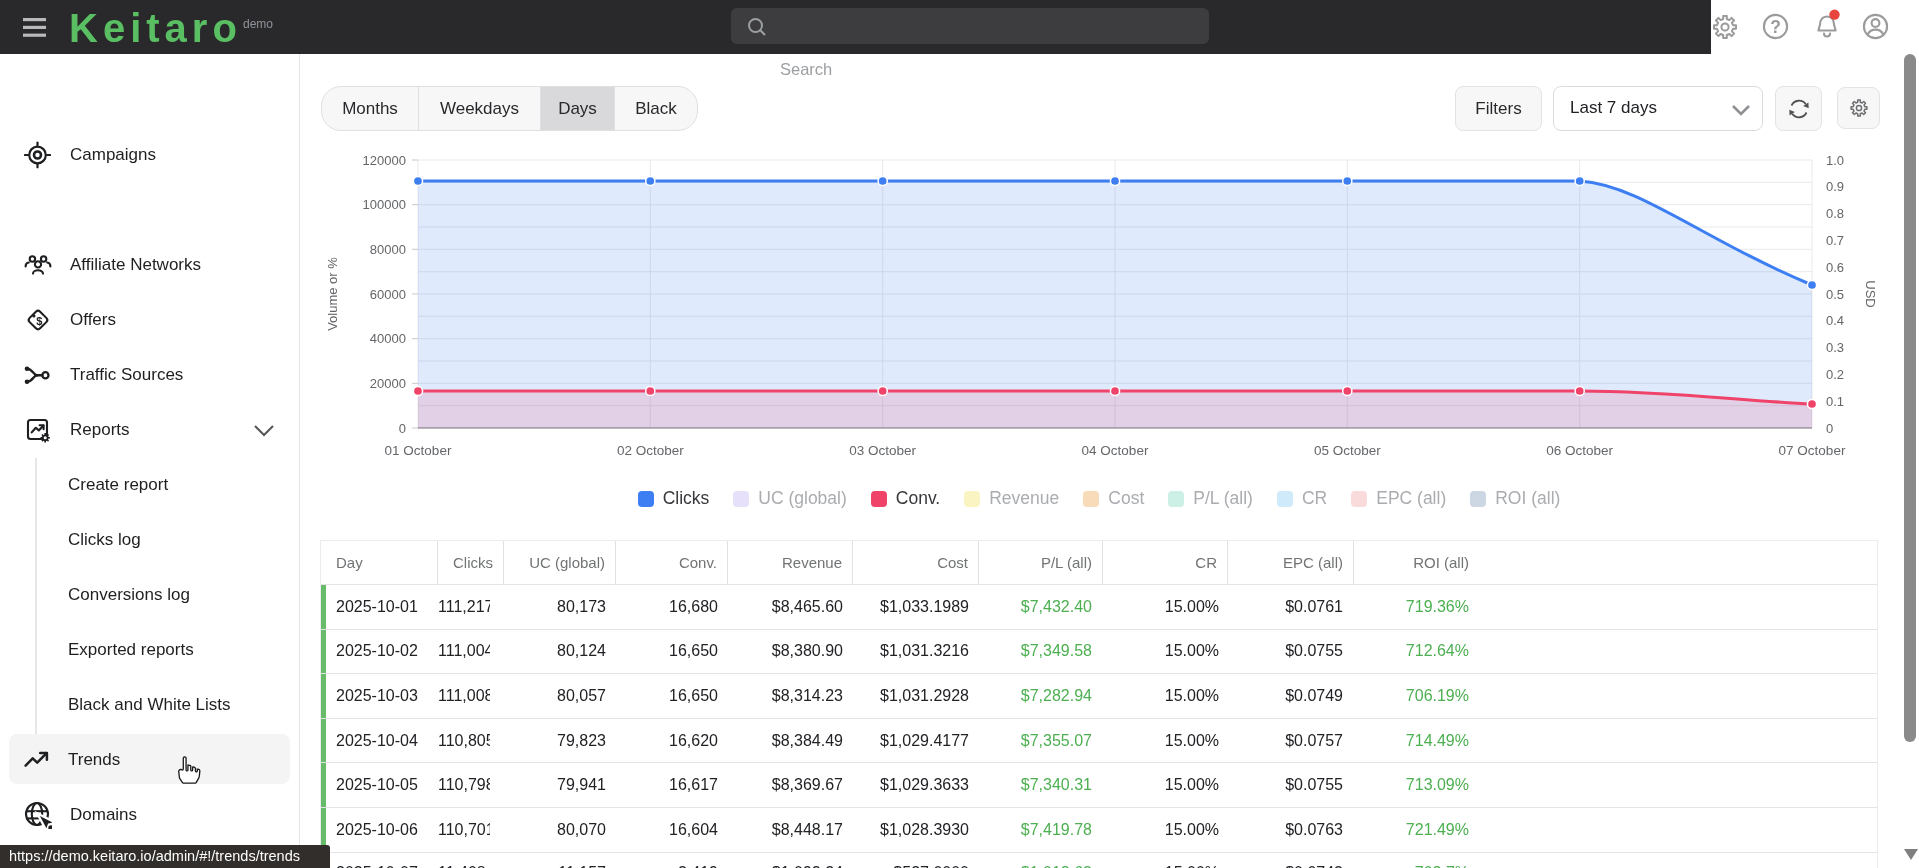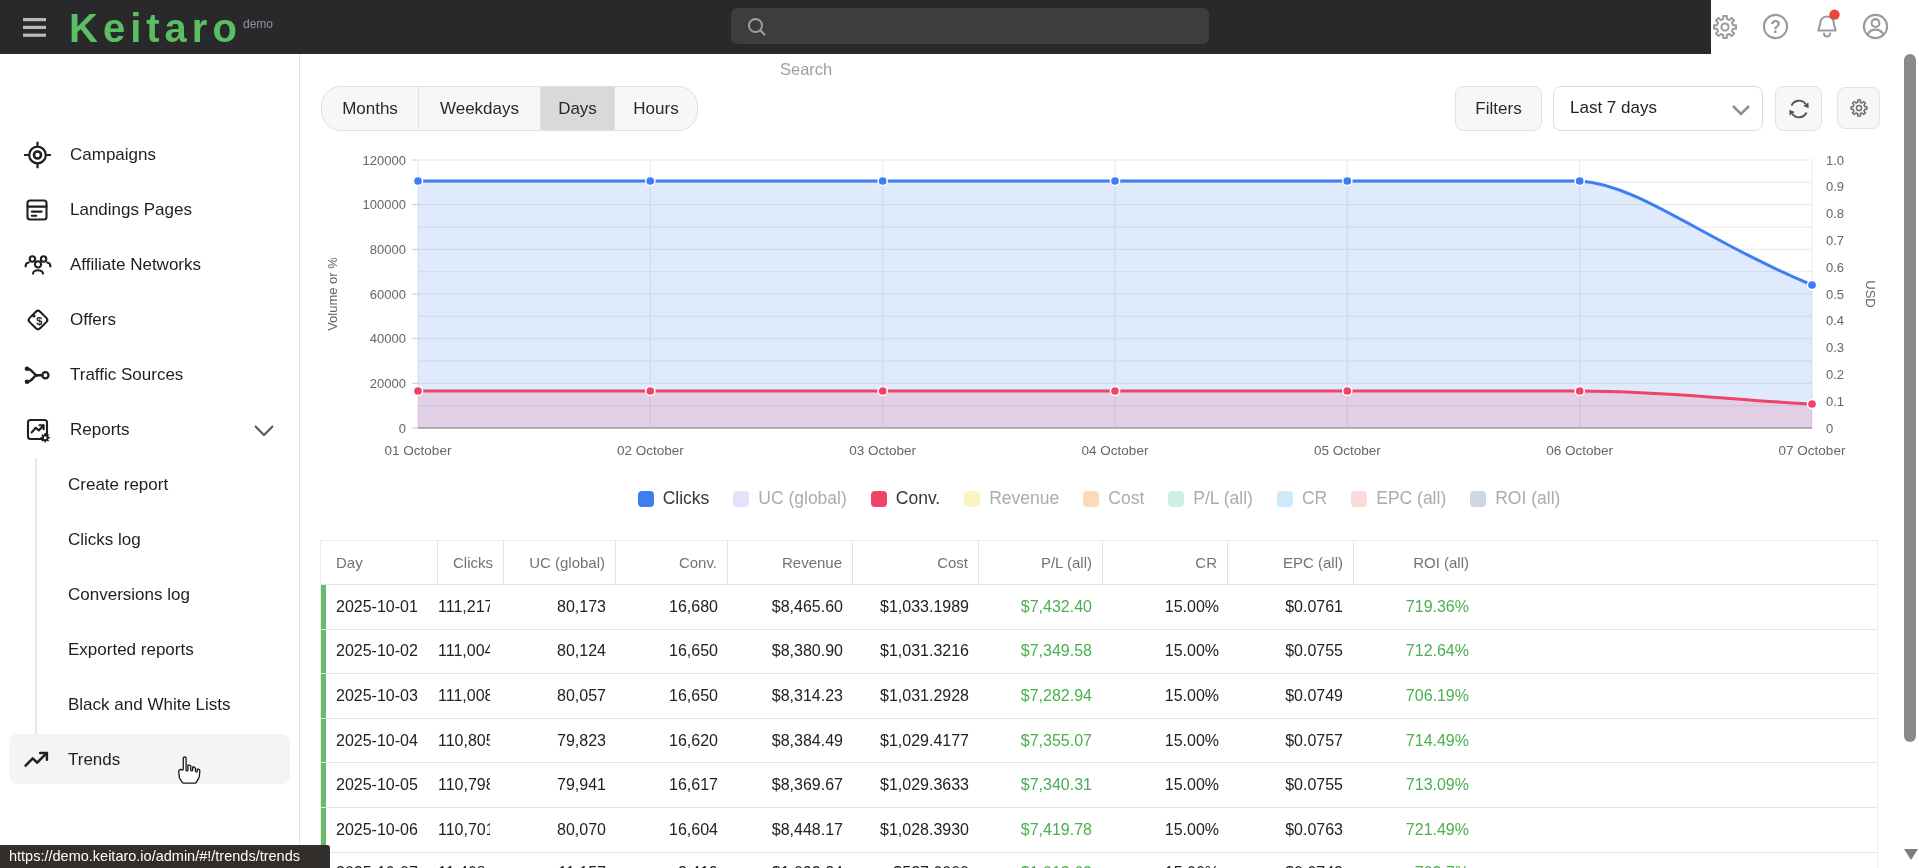--- a/index.html
+++ b/index.html
@@ -53,21 +53,21 @@
   
   #status { position:absolute; left:0; top:845px; width:330px; height:30px; background:#312e2c; border-top-right-radius:3px; color:#fefefe; font-size:14.5px; line-height:23px; padding-left:9px; }
 </style>
 </head>
 <body>
 <div id="main"></div>
 <div id="tabs">
   <div class="tab" style="width:97px">Months</div>
   <div class="tab" style="width:122px">Weekdays</div>
   <div class="tab sel" style="width:74px">Days</div>
-  <div class="tab" style="width:82px">Hours</div>
+  <div class="tab" style="width:82px">Black</div>
 </div>
 <div class="btn" style="left:1455px;width:87px">Filters</div>
 <div id="select">
   <div class="lbl">Last 7 days</div>
   <svg class="abs" style="left:177px;top:17px" width="20" height="12" viewBox="0 0 20 12" fill="none" stroke="#909094" stroke-width="2.6">
       <path d="M2,2 L10,10 L18,2"></path>
     </svg>
 </div>
 <div class="btn" style="left:1775px;width:47px">
   <svg width="26" height="26" viewBox="-13 -13 26 26" fill="none" stroke="#505254" stroke-width="1.8">
@@ -356,29 +356,20 @@
     <svg width="27" height="27" viewBox="-13.5 -13.5 27 27" fill="none" stroke="#1e1f21" stroke-width="2.2" stroke-linecap="round">
       <circle cx="0" cy="0" r="8.3"></circle>
       <circle cx="0" cy="0" r="3.5" stroke-width="2.6"></circle>
       <line x1="0" y1="-12.6" x2="0" y2="-9.6"></line>
         <line x1="0" y1="9.6" x2="0" y2="12.6"></line>
       <line x1="-12.6" y1="0" x2="-9.6" y2="0"></line>
         <line x1="9.6" y1="0" x2="12.6" y2="0"></line>
     </svg>
     <div class="txt">Campaigns</div>
   </div>
-  <div class="mi" style="top:129px">
-    <svg width="26" height="26" viewBox="-13 -13 26 26" fill="none" stroke="#1e1f21" stroke-width="2.1" stroke-linecap="round">
-      <rect x="-9.5" y="-9.5" width="19" height="19" rx="2.5"></rect>
-      <line x1="-9.5" y1="-3.4" x2="9.5" y2="-3.4"></line>
-      <line x1="-5.2" y1="1.6" x2="4.6" y2="1.6"></line>
-      <line x1="-5.2" y1="5.8" x2="-0.8" y2="5.8"></line>
-    </svg>
-    <div class="txt">Landings Pages</div>
-  </div>
   <div class="mi" style="top:184px">
     <svg width="28" height="28" viewBox="-14 -14 28 28" fill="none" stroke="#1e1f21" stroke-width="2.1" stroke-linecap="round">
       <circle cx="-5.6" cy="-6" r="2.7"></circle>
       <circle cx="5.6" cy="-6" r="2.7"></circle>
       <circle cx="0" cy="-0.6" r="3.1"></circle>
       <path d="M-5,8.6 C-5,4.2 5,4.2 5,8.6"></path>
       <path d="M-12.4,1.4 C-12.4,-1.8 -10.6,-2.4 -9.2,-2.5"></path>
       <path d="M12.4,1.4 C12.4,-1.8 10.6,-2.4 9.2,-2.5"></path>
     </svg>
     <div class="txt">Affiliate Networks</div>
@@ -421,20 +412,34 @@
   <div class="smi" style="top:431px">Create report</div>
   <div class="smi" style="top:486px">Clicks log</div>
   <div class="smi" style="top:541px">Conversions log</div>
   <div class="smi" style="top:596px">Exported reports</div>
   <div class="smi" style="top:651px">Black and White Lists</div>
   <div class="smi" style="top:706px">Trends</div>
   <svg class="abs" style="left:24px;top:694px" width="26" height="24" viewBox="0 0 26 24" fill="none" stroke="#1e1f21" stroke-width="2.5" stroke-linecap="round" stroke-linejoin="round">
     <path d="M1.6,17.6 L8.7,10.4 L13.2,14.7 L22.6,5.2"></path>
     <path d="M16.2,5 L22.9,5 L22.9,11.7"></path>
   </svg>
+  <div class="mi" style="top:734px">
+    <svg width="28" height="28" viewBox="-14 -14 28 28" fill="none" stroke="#1e1f21" stroke-width="2.1">
+      <circle cx="-1" cy="-1" r="11"></circle>
+      <ellipse cx="-1" cy="-1" rx="5.2" ry="11"></ellipse>
+      <line x1="-11.8" y1="-3.8" x2="9.8" y2="-3.8"></line>
+      <line x1="-11.6" y1="3.4" x2="2" y2="3.4"></line>
+      <g transform="translate(4.8,4.8)">
+        <path d="M-2.9,-3.8 L3.6,8.5 L5.3,3.7 L9.9,2.7 Z" fill="#fff" stroke="#fff" stroke-width="4.6"></path>
+        <path d="M-2.9,-3.8 L3.6,8.5 L5.3,3.7 L9.9,2.7 Z" fill="#1e1f21" stroke="none"></path>
+        <circle cx="8.2" cy="8.2" r="2.7" fill="#1e1f21" stroke="none"></circle>
+      </g>
+    </svg>
+    <div class="txt">Domains</div>
+  </div>
 
   <svg class="abs" style="left:172px;top:700px" width="30" height="32" viewBox="0 0 16 16">
     <path d="M6.75 1a.75.75 0 0 1 .75.75V8a.5.5 0 0 0 1 0V5.467l.086-.004c.317-.012.637-.008.816.027.134.027.294.096.448.182.077.042.15.147.15.314V8a.5.5 0 0 0 1 0V6.435l.106-.01c.316-.024.584-.01.708.04.118.046.3.207.486.43.081.096.15.19.2.259V8.5a.5.5 0 1 0 1 0v-1h.342a1 1 0 0 1 .995 1.1l-.271 2.715a2.5 2.5 0 0 1-.317.991l-1.395 2.442a.5.5 0 0 1-.434.252H6.035a.5.5 0 0 1-.416-.223l-1.433-2.15a1.5 1.5 0 0 1-.243-.666l-.345-3.105a1 1 0 0 1 .994-1.11h.435V7.5a.5.5 0 0 0 1 0V1.75A.75.75 0 0 1 6.75 1z" fill="#fff" stroke="#1a1a1a" stroke-width="0.7"></path>
   </svg>
 </div>
 <div id="sb-thumb"></div>
 <div id="sb-arrow"></div>
 <div id="status">https://demo.keitaro.io/admin/#!/trends/trends</div>
 
 </body></html>

